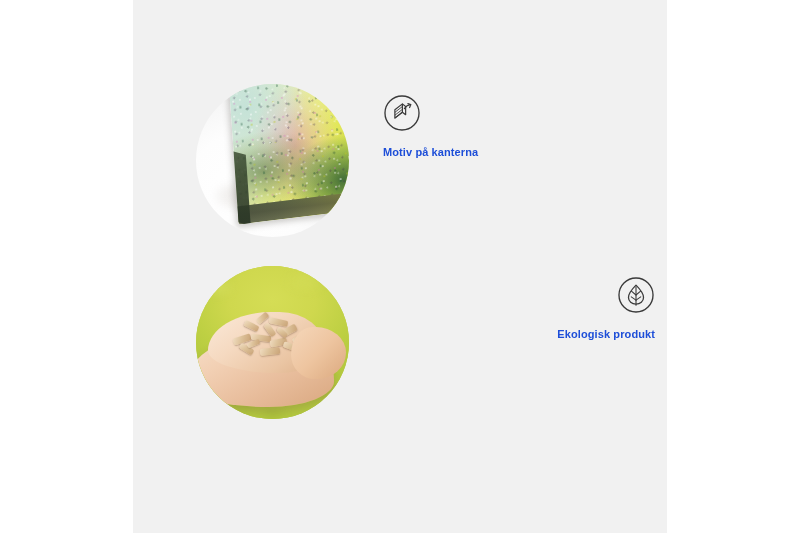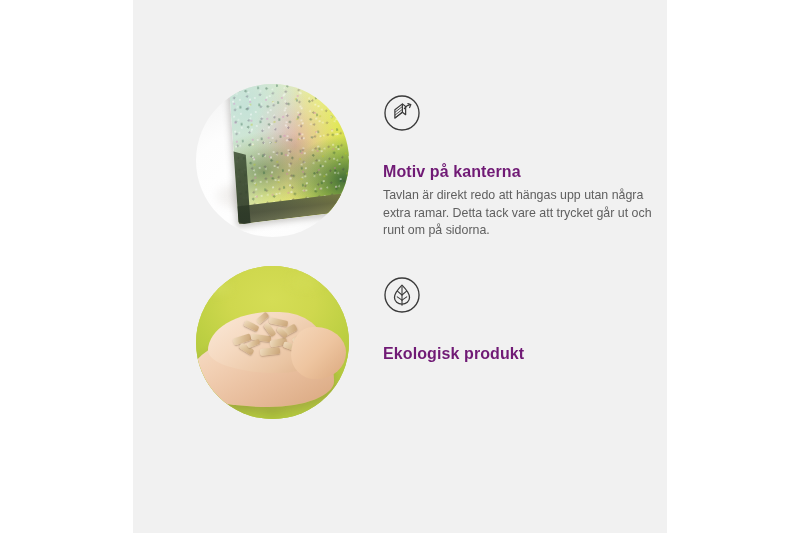--- a/index.html
+++ b/index.html
@@ -32,21 +32,21 @@
   }
 
   
   .feature-row {
     position: absolute;
     left: 0;
     width: 534px;
     height: 170px;
   }
   .feature-row.row-1 { top: 80px; }
-  .feature-row.row-2 { top: 262px; }
+  .feature-row.row-2 { top: 262px; text-align: right; }
 
   
   .photo-circle {
     position: absolute;
     left: 63px;
     top: 4px;
     width: 153px;
     height: 153px;
     border-radius: 50%;
     overflow: hidden;
@@ -200,24 +200,24 @@
     left: 250px;
     top: 14px;
     width: 272px;
   }
   .feature-icon {
     width: 38px;
     height: 38px;
     margin-bottom: 10px;
   }
   .feature-title {
-    font-size: 16px;
+    font-size: 11px;
     font-weight: bold;
-    color: #701a75;
-    margin: 16px 0 6px 0;
+    color: #1d4ed8;
+    margin: 0 0 6px 0;
     letter-spacing: .1px;
     line-height: 1.2;
   }
   .feature-body {
     font-size: 12.4px;
     color: #5f5f5f;
     margin: 0;
     line-height: 1.42;
   }
 </style>
@@ -246,21 +246,20 @@
           <circle cx="24" cy="24" r="21.5" fill="none" stroke="#3a3a3a" stroke-width="1.7"></circle>
           <path d="M15 30.5 L15 20 L24.5 12.5 L24.5 23 Z" fill="none" stroke="#3a3a3a" stroke-width="1.5" stroke-linejoin="round"></path>
           <path d="M15 30.5 L24.5 23" fill="none" stroke="#3a3a3a" stroke-width="1.3"></path>
           <path d="M15 26.8 L24.5 19.4" fill="none" stroke="#3a3a3a" stroke-width="1.1"></path>
           <path d="M15 23.2 L24.5 15.8" fill="none" stroke="#3a3a3a" stroke-width="1.1"></path>
           <path d="M24.5 23 L28.6 26.2 L28.6 15.8 L24.5 12.5" fill="none" stroke="#3a3a3a" stroke-width="1.5" stroke-linejoin="round"></path>
           <path d="M27 18.5 C29.5 14.8 32.2 13.6 34.6 13.4" fill="none" stroke="#3a3a3a" stroke-width="1.5" stroke-linecap="round"></path>
           <path d="M31.4 12.2 L35.2 13.4 L33.6 17.1" fill="none" stroke="#3a3a3a" stroke-width="1.5" stroke-linecap="round" stroke-linejoin="round"></path>
         </svg>
         <p class="feature-title">Motiv på kanterna</p>
-        <p class="feature-body">Tavlan är direkt redo att hängas upp utan några extra ramar. Detta tack vare att trycket går ut och runt om på sidorna.</p>
       </div>
 
     </div>
 
     <div class="feature-row row-2">
 
       <div class="photo-circle">
         <div class="photo-eco-bg"></div>
         <div class="grass-blur"></div>
         <div class="hand-lower"></div>

